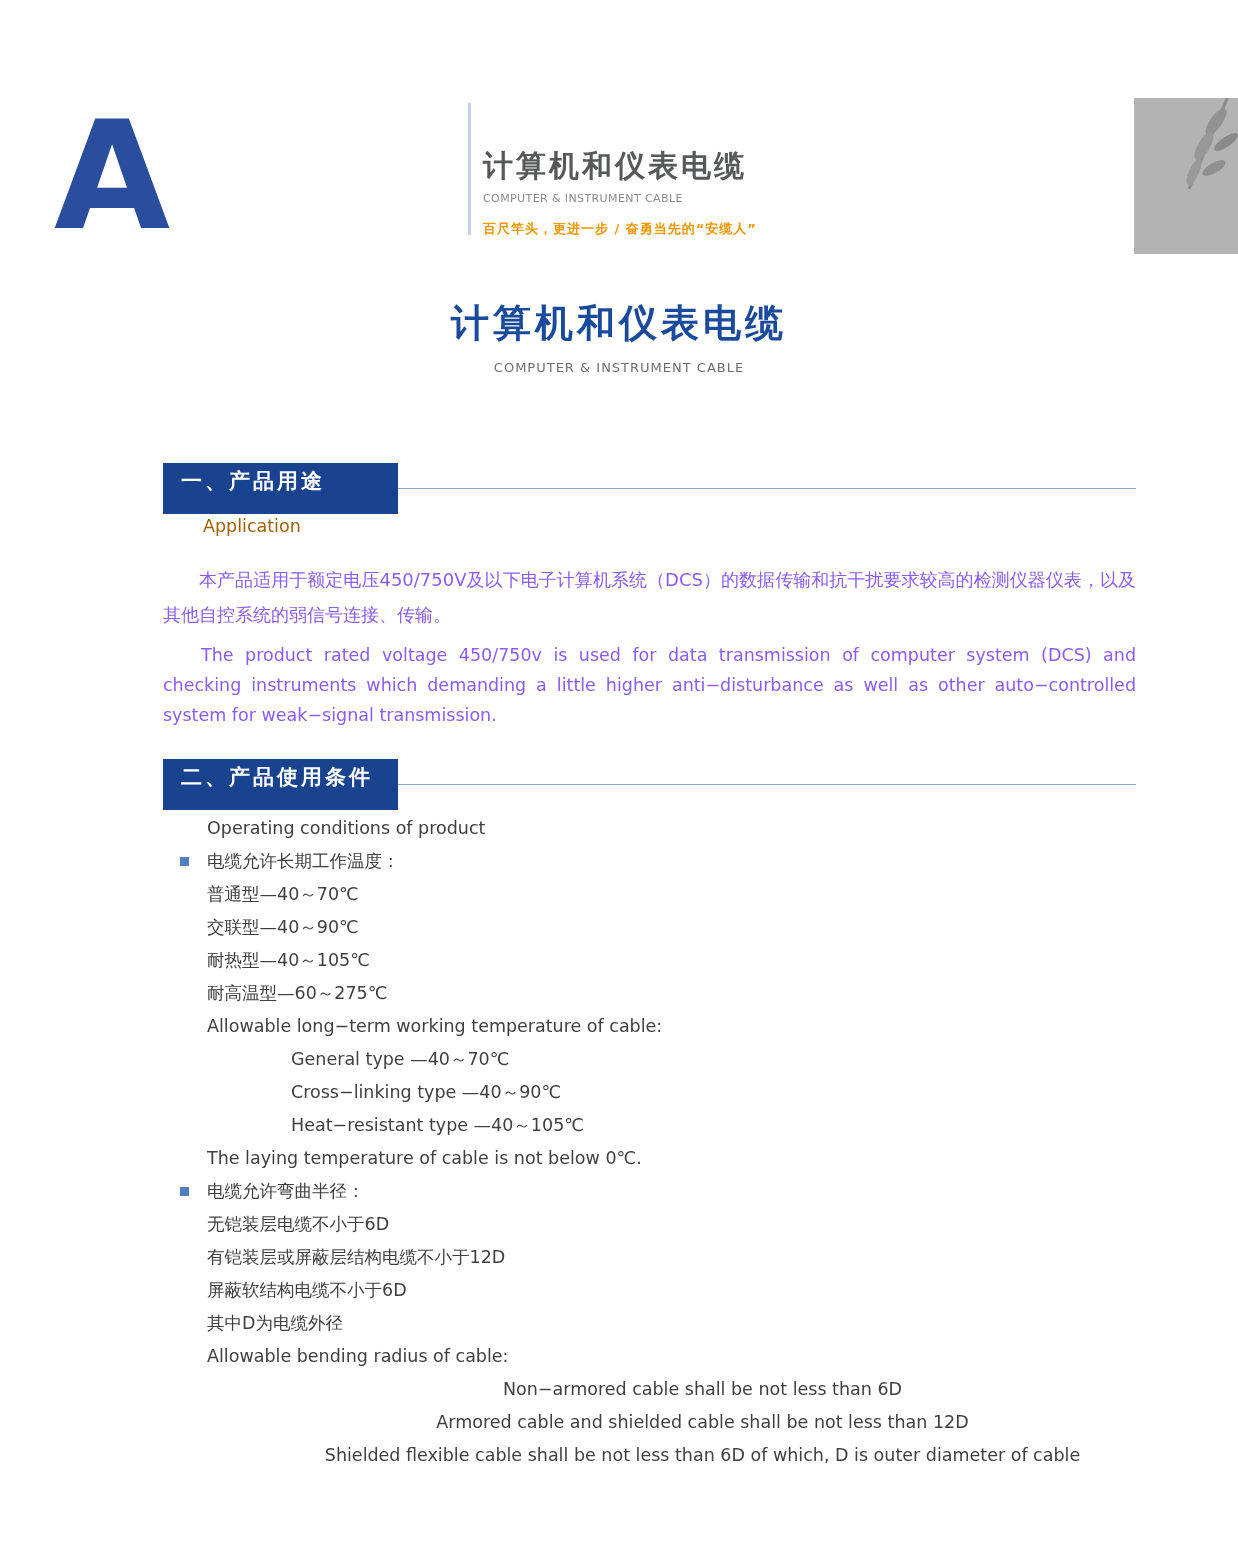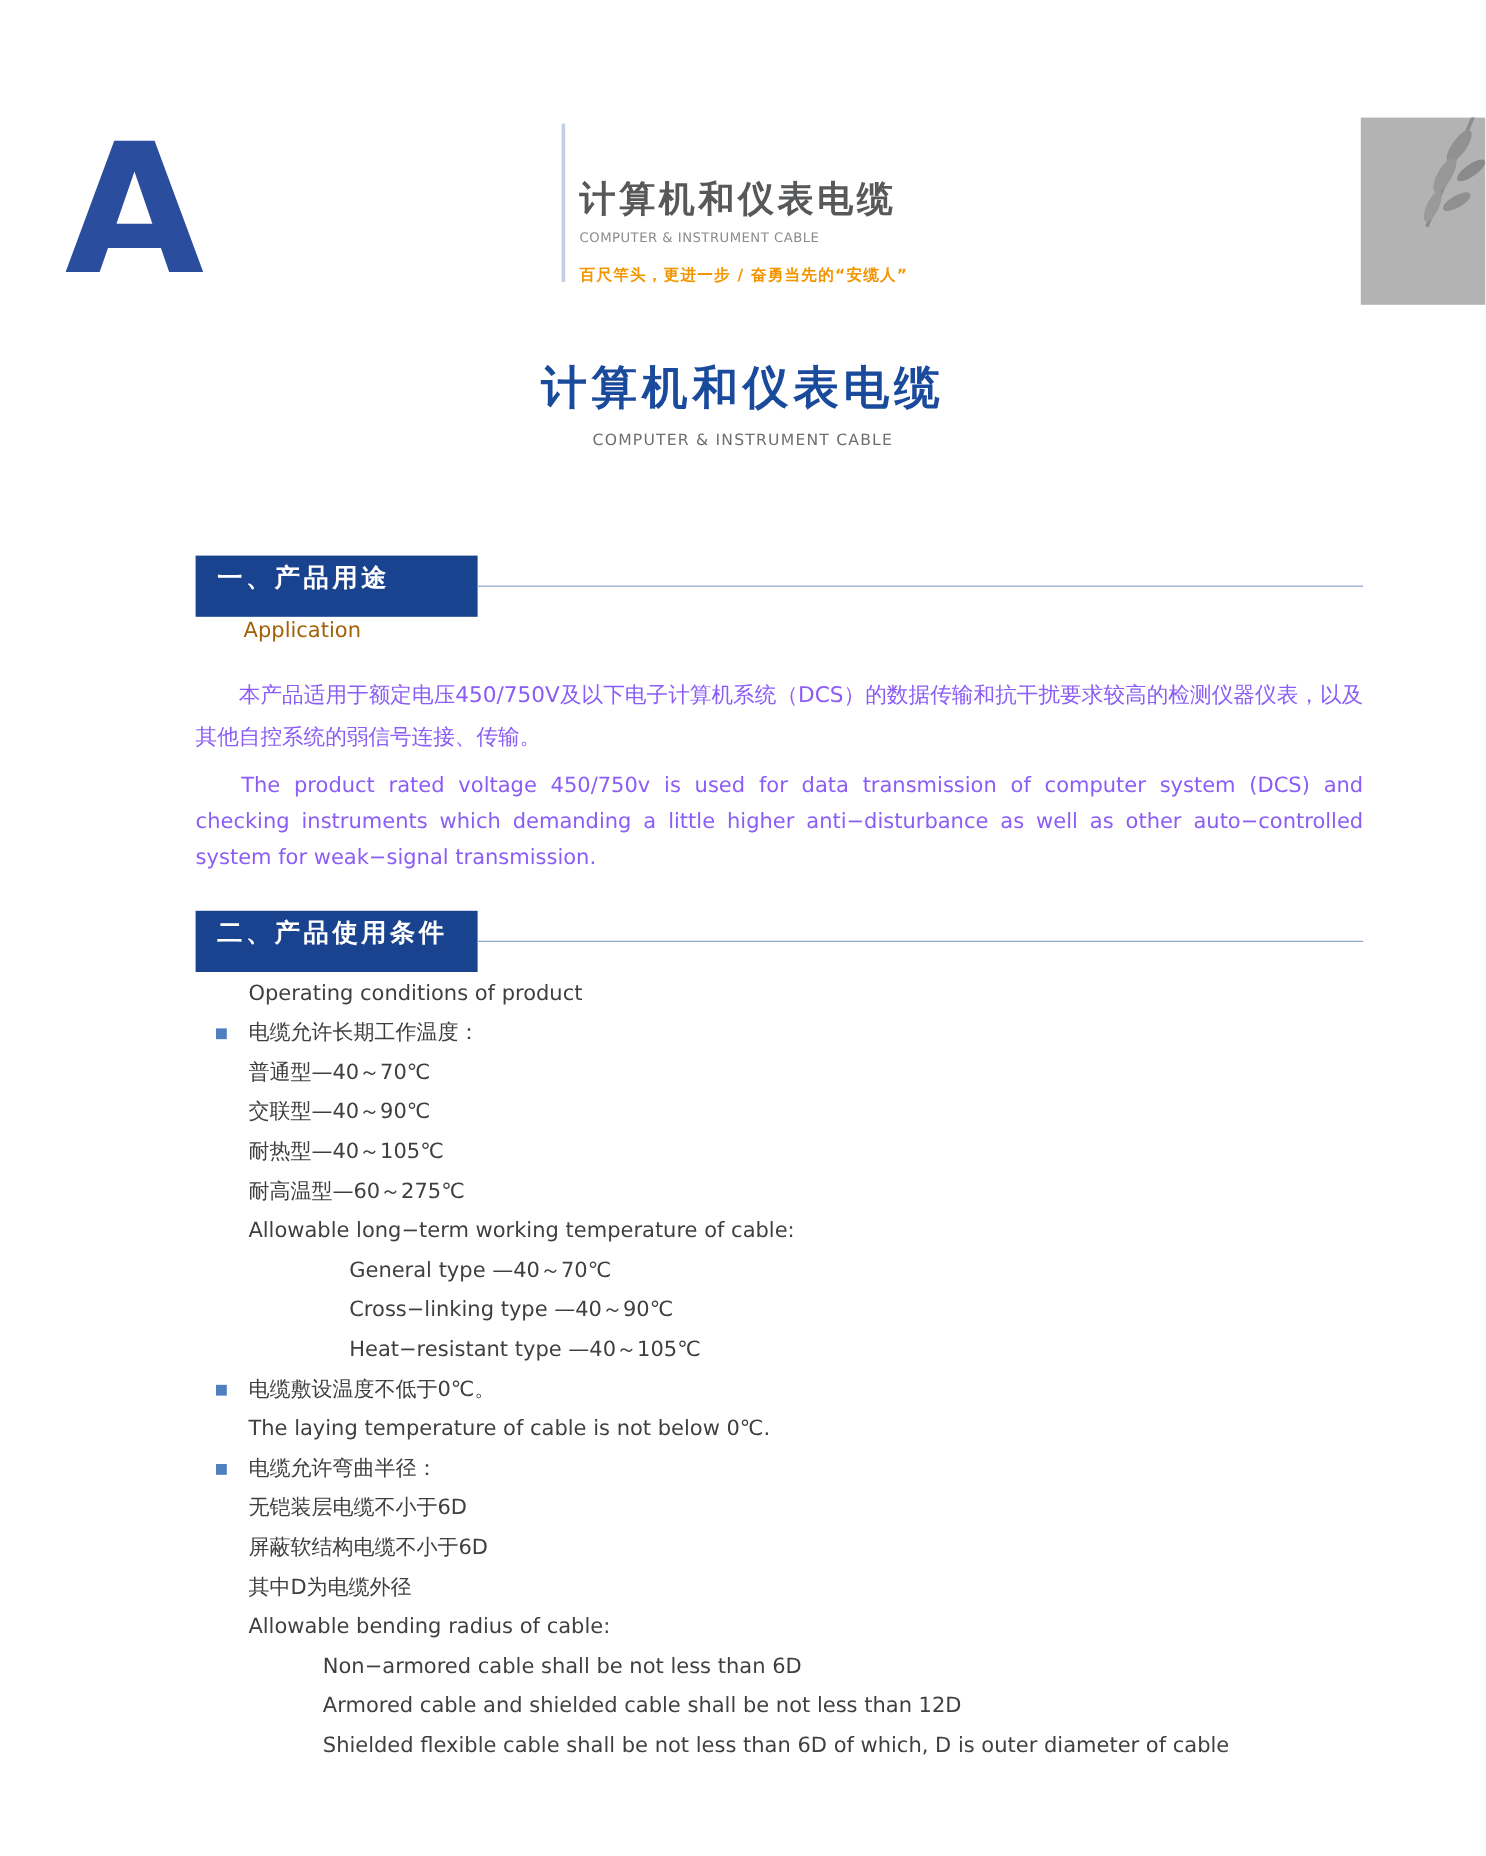--- a/index.html
+++ b/index.html
@@ -66,21 +66,21 @@
   .cond { margin-top: 10px; }
   .cline {
     position: relative; padding-left: 44px;
     min-height: 33px; line-height: 33px; font-size: 17.5px; color: #3f3f3f;
   }
   .cline .sq {
     position: absolute; left: 17px; top: 12px;
     width: 9px; height: 9px; background: #4f7fbe;
   }
   .cline.ind-temps { padding-left: 128px; }
-  .cline.ind-bend  { padding-left: 106px; }
+  .cline.ind-bend  { padding-left: 106px; text-align: center; }
 </style>
 </head>
 <body>
 
 <div class="page">
 
   <header class="header">
     <div class="logo">
       <span class="logo-a">A</span>
     </div>
@@ -134,31 +134,28 @@
         </div>
         <div class="cline"><span>普通型—40～70℃</span></div>
         <div class="cline"><span>交联型—40～90℃</span></div>
         <div class="cline"><span>耐热型—40～105℃</span></div>
         <div class="cline"><span>耐高温型—60～275℃</span></div>
         <div class="cline"><span>Allowable long−term working temperature of cable:</span></div>
         <div class="cline ind-temps"><span>General type —40～70℃</span></div>
         <div class="cline ind-temps"><span>Cross−linking type —40～90℃</span></div>
         <div class="cline ind-temps"><span>Heat−resistant type —40～105℃</span></div>
 
-        <div class="cline">
-          <span class="sq"></span>
-          <span>电缆敷设温度不低于0℃。</span>
-        </div>
         <div class="cline"><span>The laying temperature of cable is not below 0℃.</span></div>
 
         <div class="cline">
           <span class="sq"></span>
           <span>电缆允许弯曲半径：</span>
         </div>
         <div class="cline"><span>无铠装层电缆不小于6D</span></div>
+        <div class="cline"><span>有铠装层或屏蔽层结构电缆不小于12D</span></div>
         <div class="cline"><span>屏蔽软结构电缆不小于6D</span></div>
         <div class="cline"><span>其中D为电缆外径</span></div>
         <div class="cline"><span>Allowable bending radius of cable:</span></div>
         <div class="cline ind-bend"><span>Non−armored cable shall be not less than 6D</span></div>
         <div class="cline ind-bend"><span>Armored cable and shielded cable shall be not less than 12D</span></div>
         <div class="cline ind-bend"><span>Shielded flexible cable shall be not less than 6D of which, D is outer diameter of cable</span></div>
       </div>
     </section>
 
   </div>

